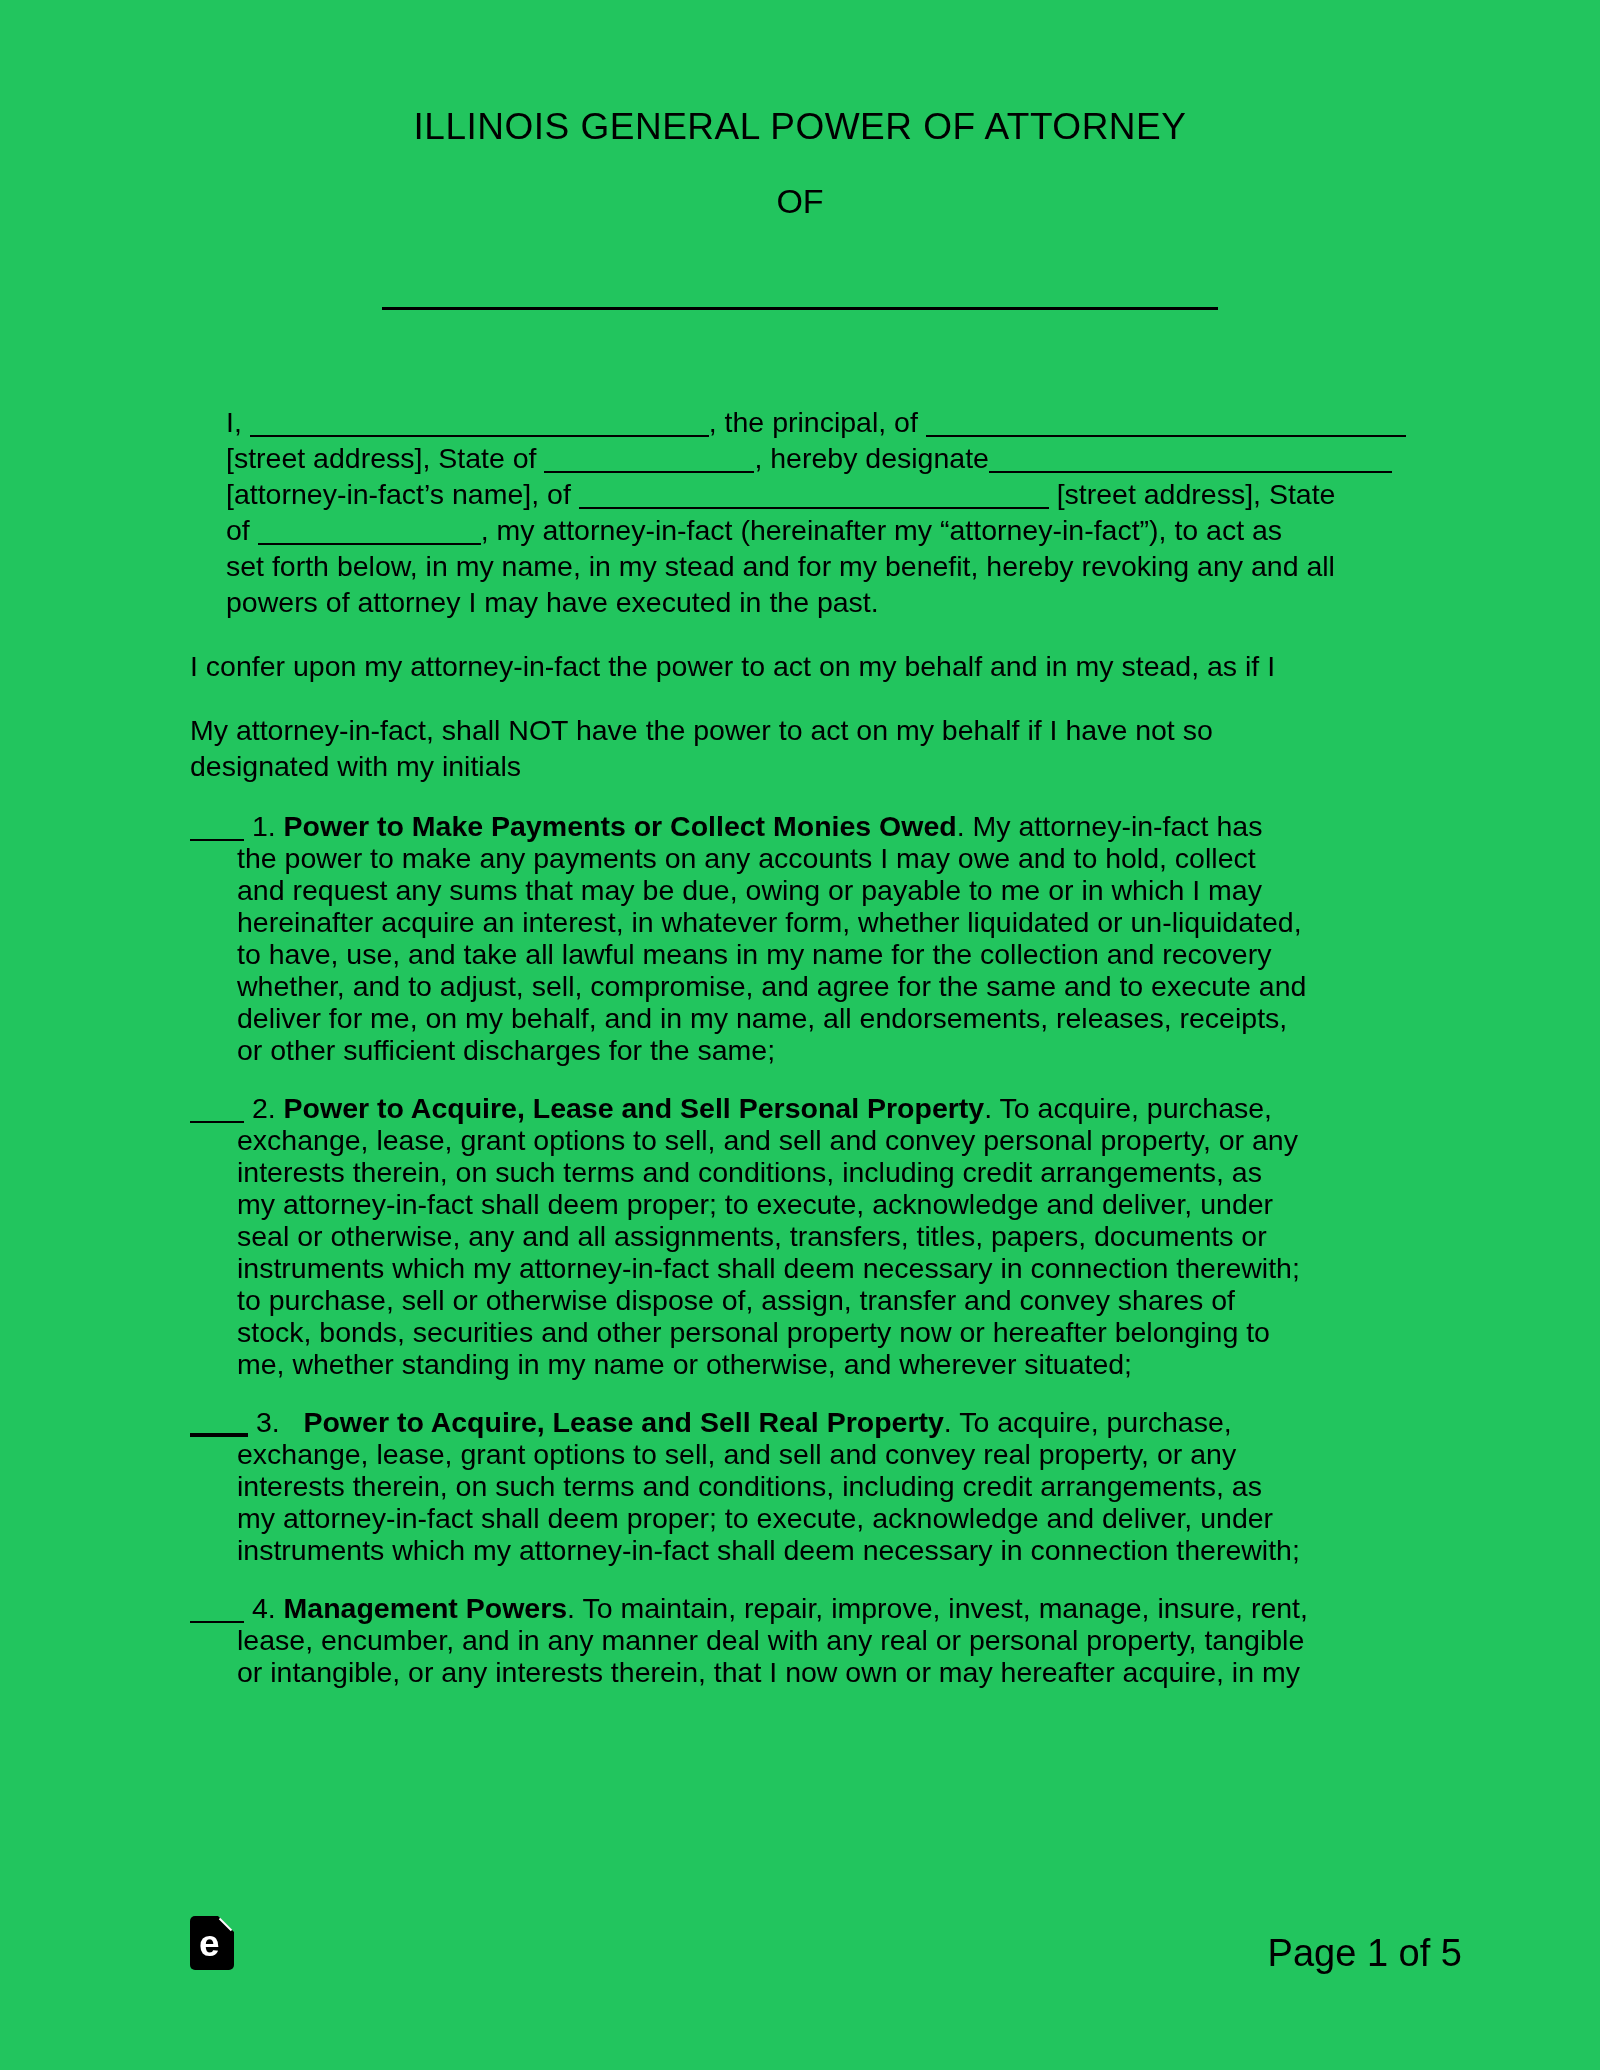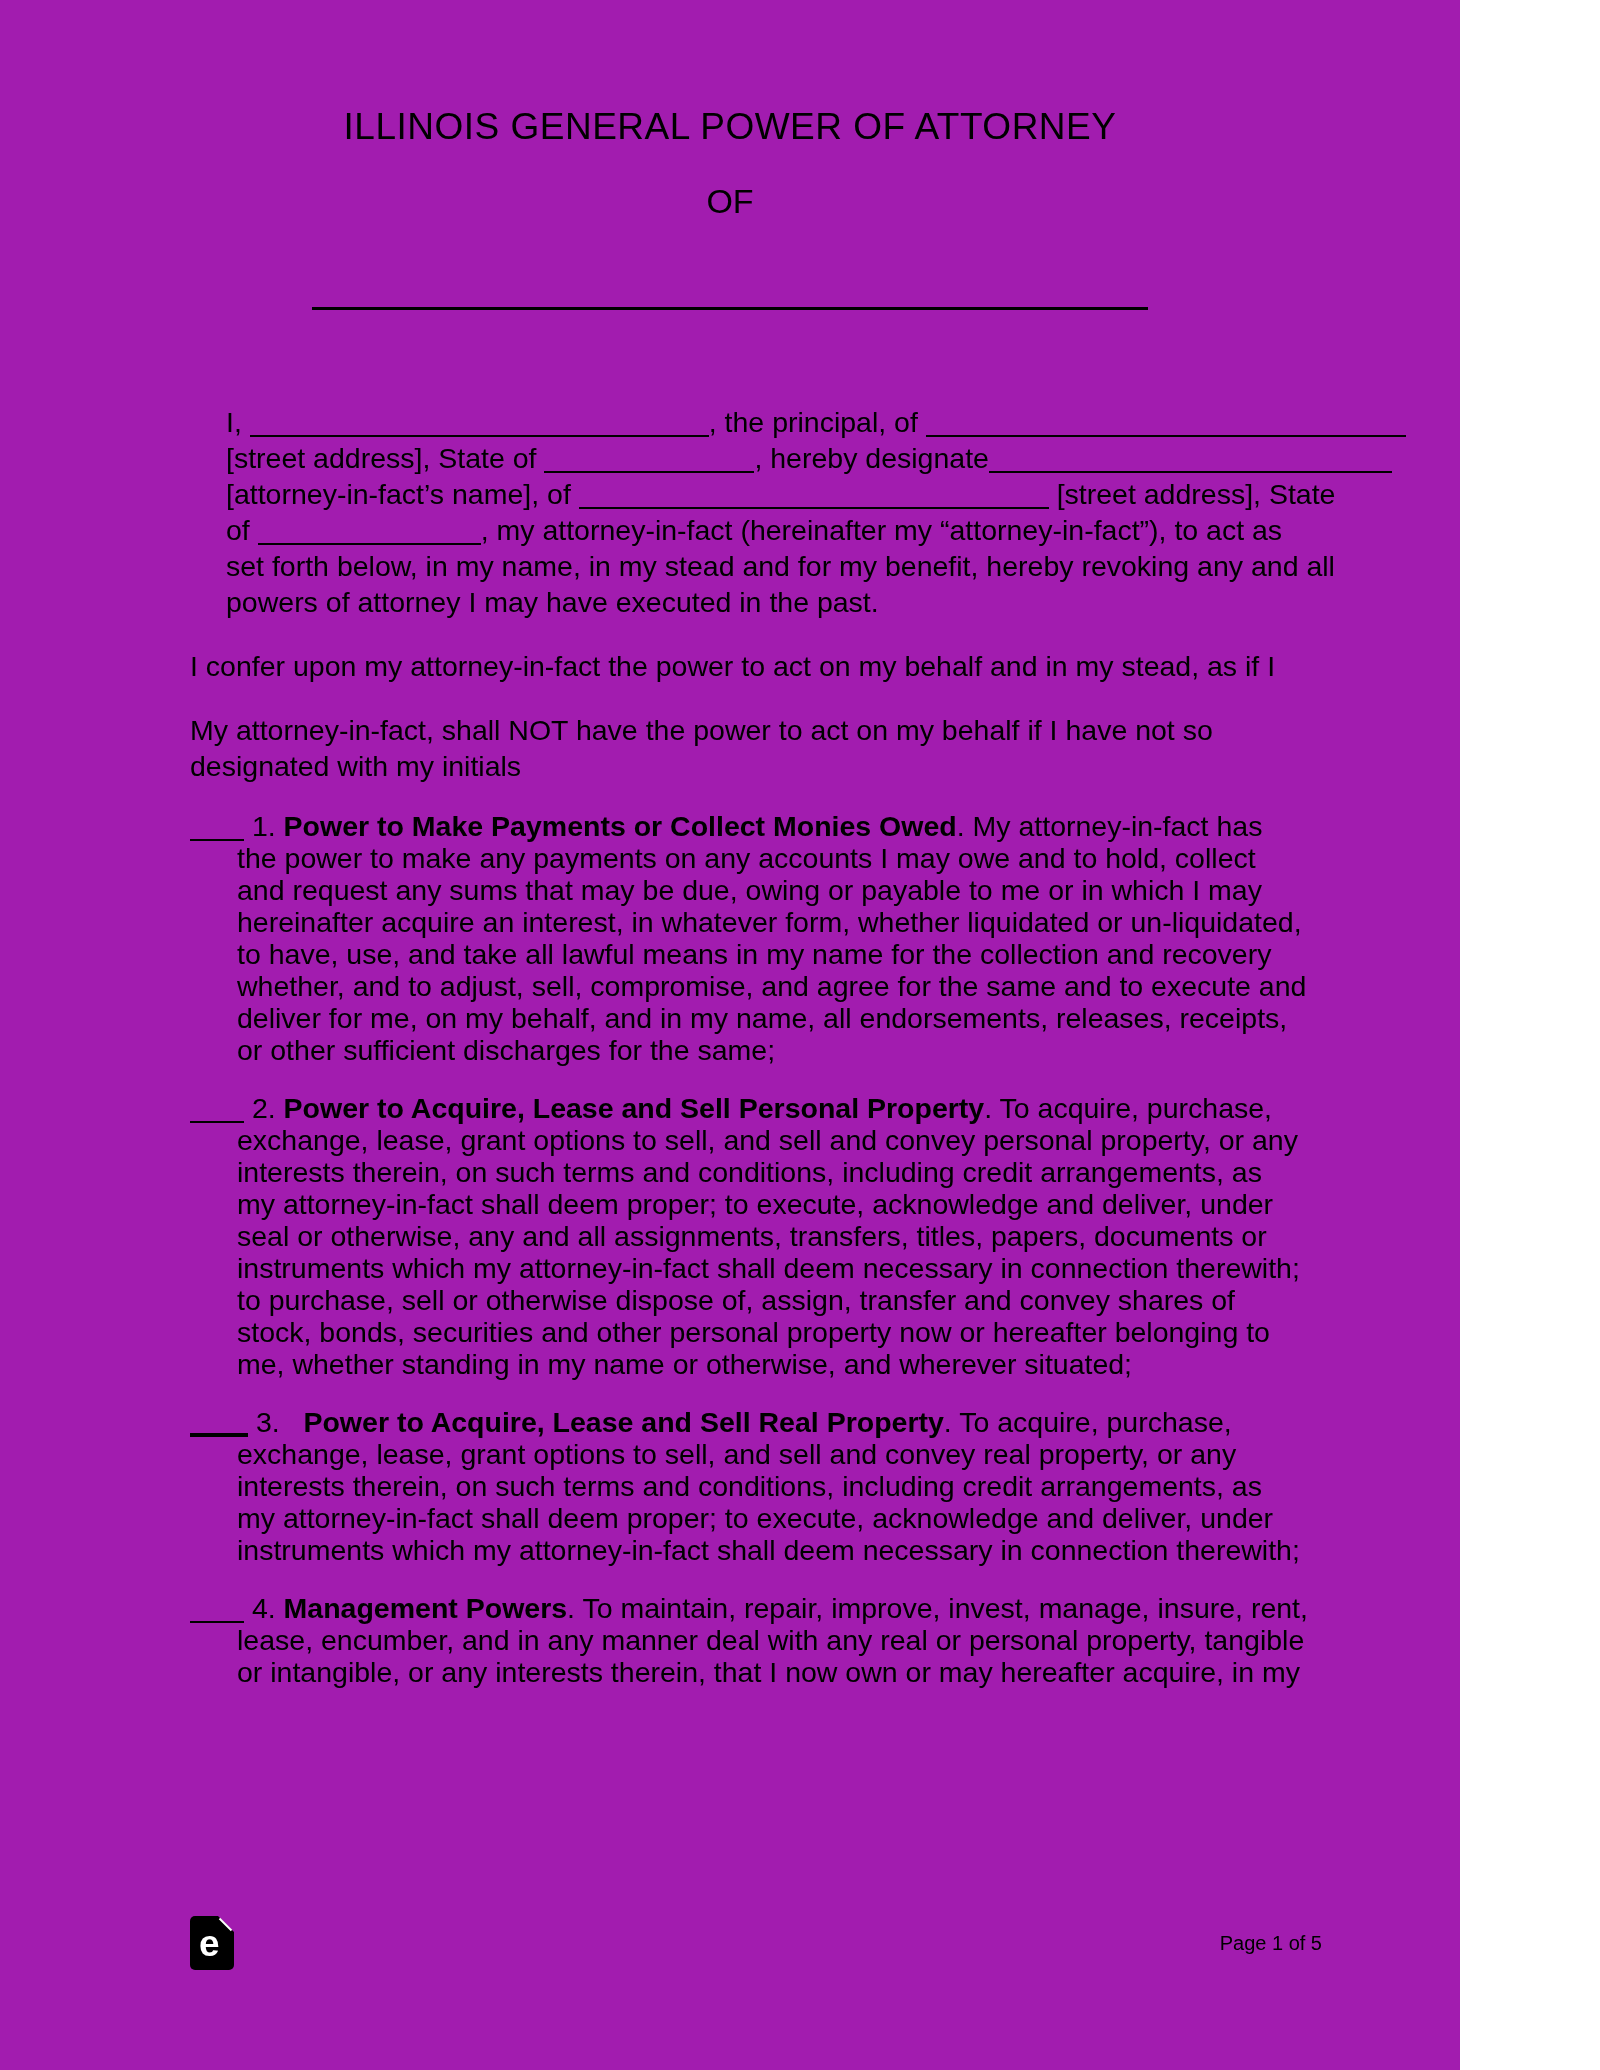--- a/index.html
+++ b/index.html
@@ -1,20 +1,20 @@
 <!DOCTYPE html>
 <html><head>
 <meta charset="utf-8">
 <style>
   html,body{margin:0;padding:0;background:#ffffff;}
   .page{
     position:relative;
-    width:1460px;
+    width:1600px;
     height:2070px;
-    background:#a21caf;
+    background:#22c55e;
     color:#000;
     font-family:"Liberation Sans", sans-serif;
     font-size:28.5px;
     overflow:hidden;
   }
   .content{padding:0 190px;}
   .doc-title{
     margin:0;
     padding-top:106px;
     text-align:center;
@@ -43,21 +43,21 @@
     vertical-align:-5px;
     height:0;
   }
   .blank.bold{border-bottom-width:4.5px;}
   .sec-heading{margin-top:30px;font-weight:700;line-height:36px;}
   .para{margin-top:28px;line-height:36px;}
   .items{}
   .item{margin-top:26px;line-height:32px;padding-left:47px;}
   .item .first{text-indent:-47px;}
   .footer-logo{position:absolute;left:190px;top:1916px;width:44px;height:54px;}
-  .footer-page{position:absolute;right:138px;top:1932px;font-size:20px;}
+  .footer-page{position:absolute;right:138px;top:1932px;font-size:38px;}
 </style>
 </head>
 <body>
 
 <div class="page">
   <div class="content">
 
     <h1 class="doc-title">ILLINOIS GENERAL POWER OF ATTORNEY</h1>
 
     <div class="doc-of">OF</div>

